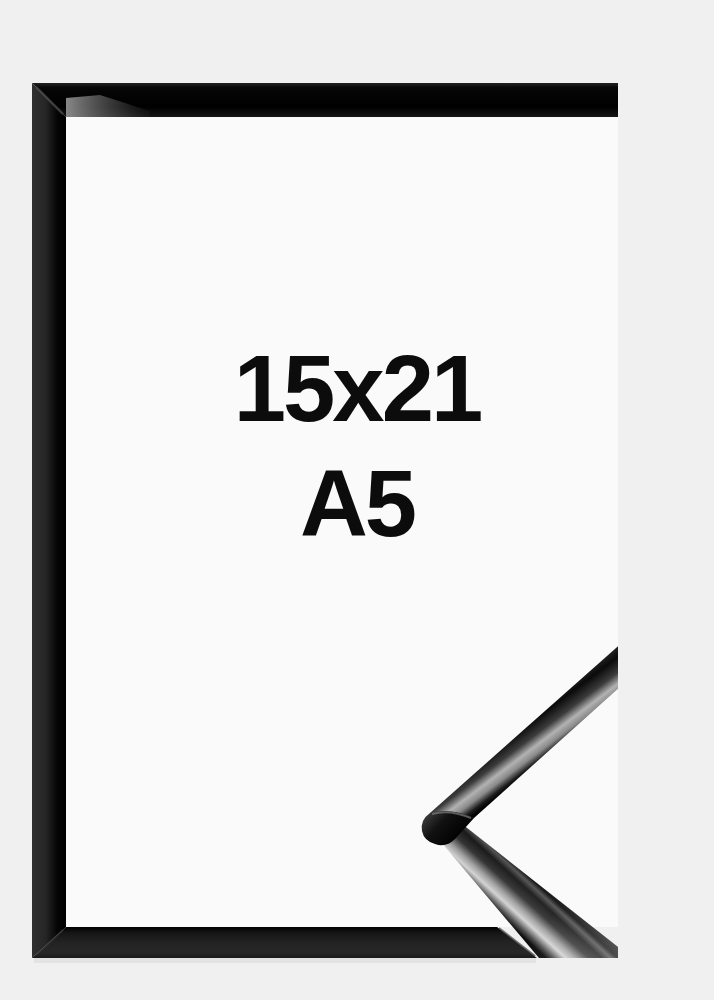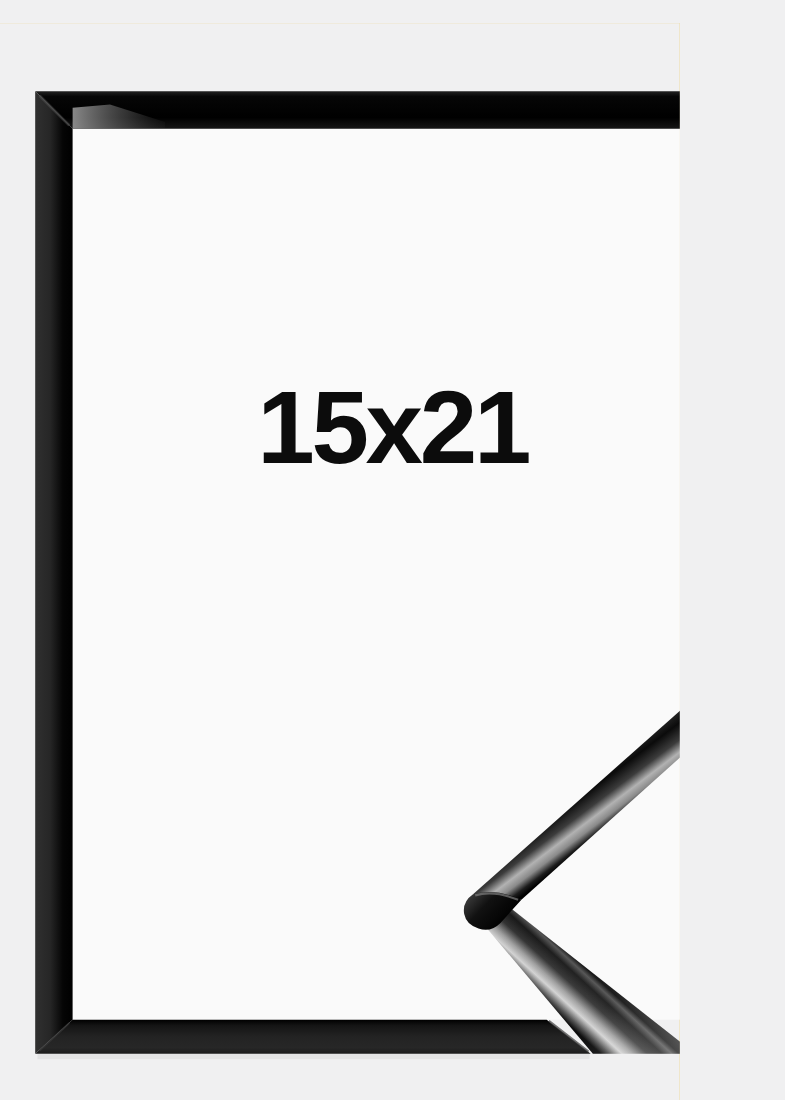--- a/index.html
+++ b/index.html
@@ -135,15 +135,16 @@
       <polygon points="430,792 678,572 678,614 474,797" fill="url(#lg-upper-arm)"></polygon>
       <polygon points="452,795 632,937 539,937 441,821" fill="url(#lg-lower-arm)"></polygon>
       <polygon points="452,795 632,937 539,937 441,821" fill="url(#lg-lower-sheen)"></polygon>
       <path d="M430,792 Q420,799 422,810 Q424,820 435,823 Q446,827 455,818 L474,797 Q450,786 430,792 Z" fill="url(#lg-cap)"></path>
       <path d="M432,793 Q449,788 471,797" fill="none" stroke="#7d7d7d" stroke-width="2" opacity="0.7"></path>
     </g>
   </svg>
 
   <div class="size-text">
     <div class="line">15x21</div>
+    <div class="line">A5</div>
   </div>
 
 </div>
 
 </body></html>

